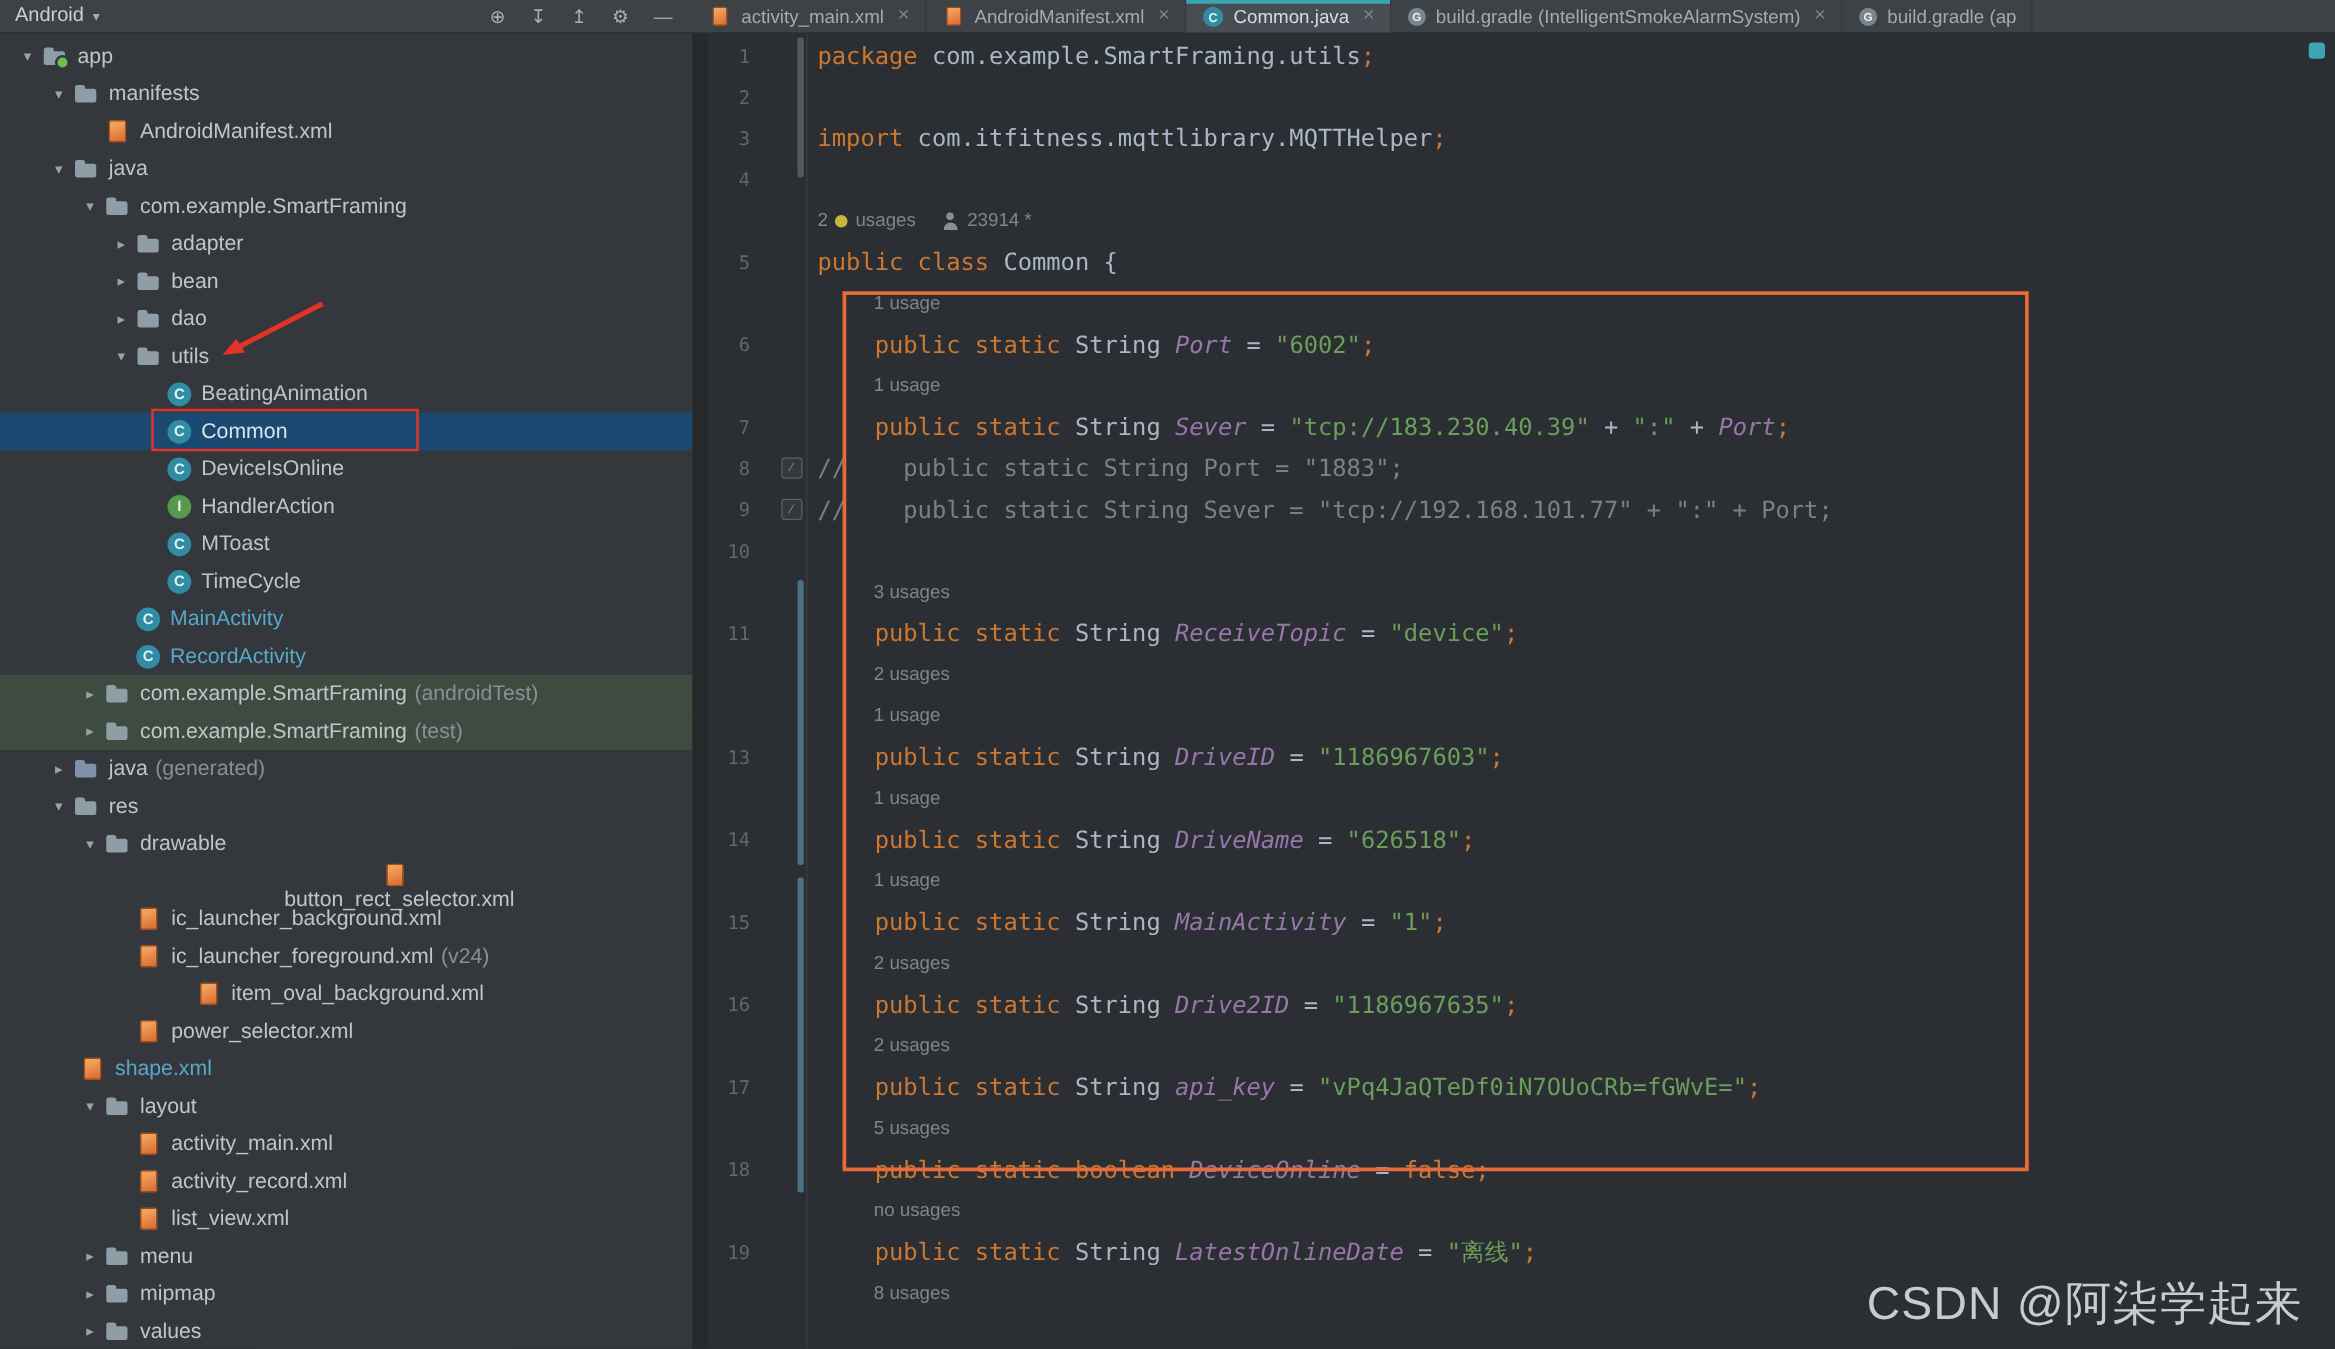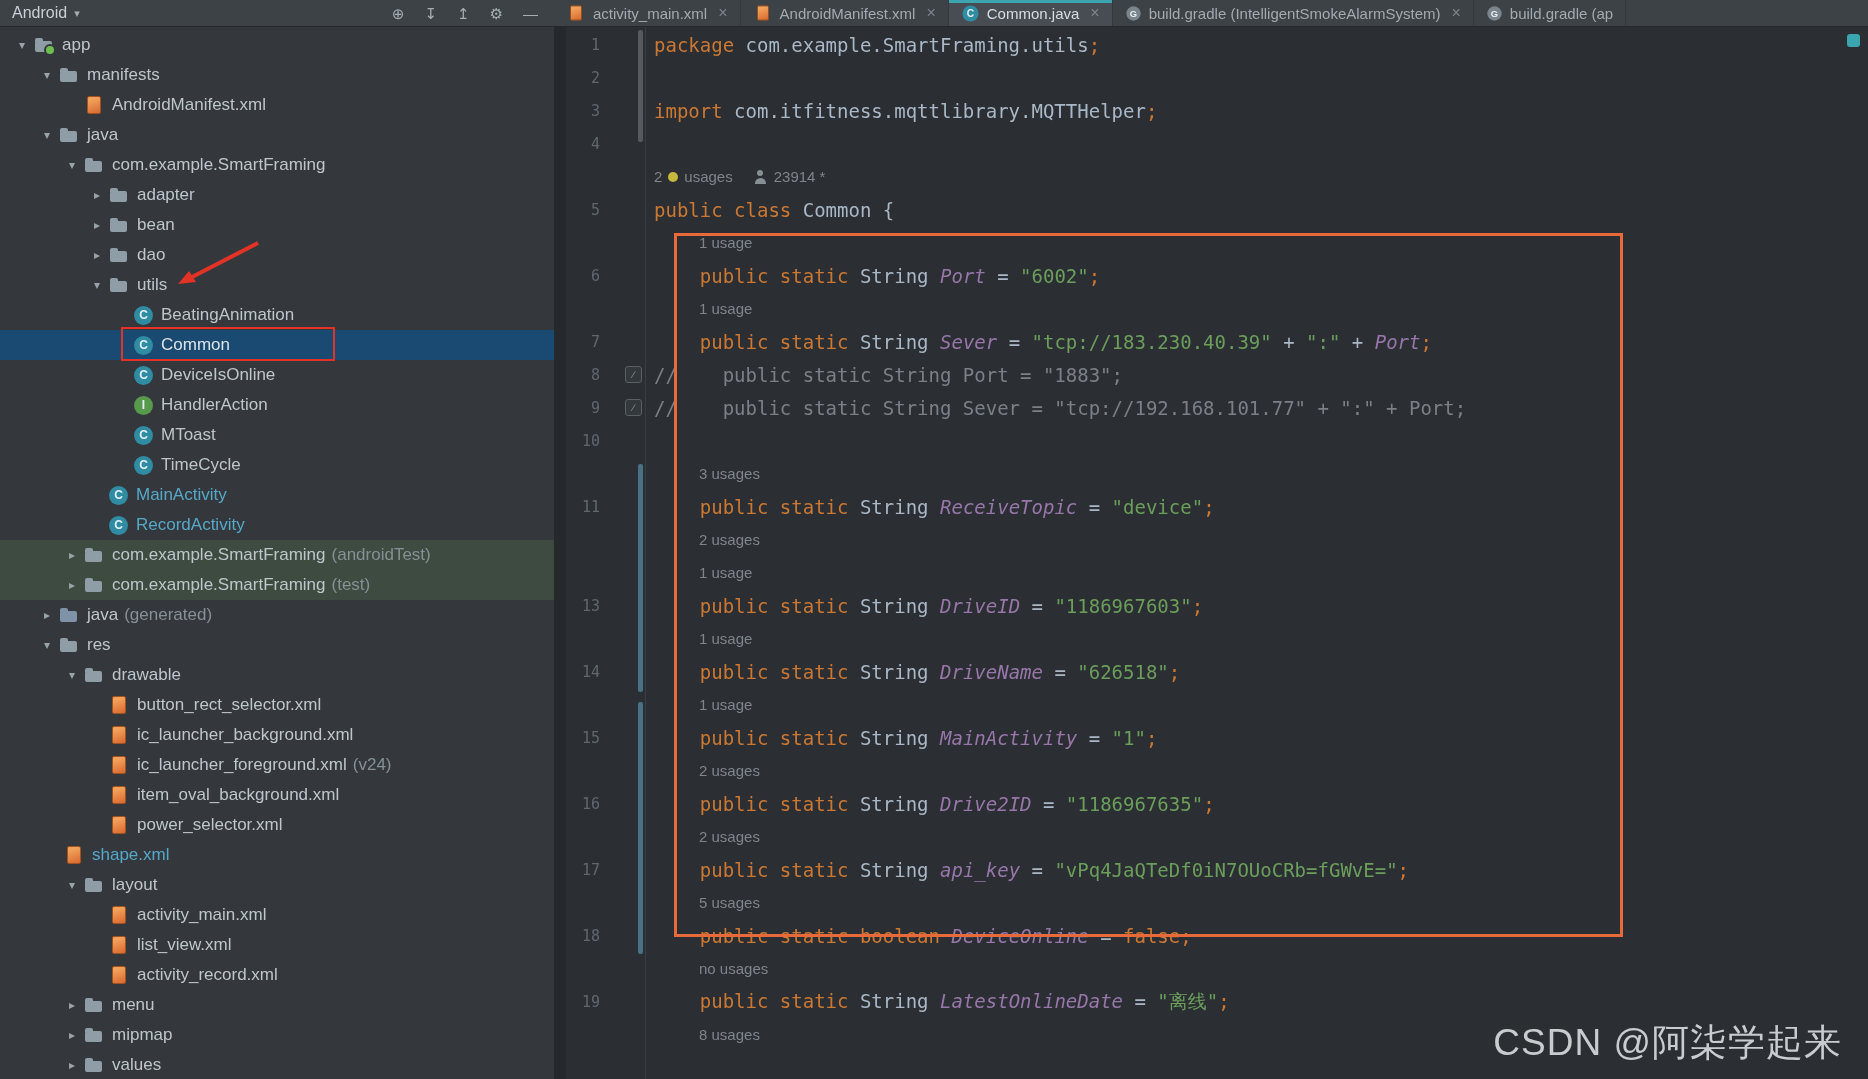--- a/index.html
+++ b/index.html
@@ -225,37 +225,37 @@
     <div class="trow" style="padding-left: 35px;">
       <span class="chev">▾</span>
       <span class="fi fi-folder-res"></span>
       <span class="tlabel">res</span>
     </div>
     <div class="trow" style="padding-left: 60px;">
       <span class="chev">▾</span>
       <span class="fi fi-folder"></span>
       <span class="tlabel">drawable</span>
     </div>
-    <div class="trow" style="padding-left: 85px;">
+    <div class="trow" style="padding-left: 85px; flex-direction: column;">
       <span class="chev"></span>
       <span class="fi fi-xml"></span>
       <span class="tlabel">button_rect_selector.xml</span>
     </div>
     <div class="trow" style="padding-left: 85px;">
       <span class="chev"></span>
       <span class="fi fi-xml"></span>
       <span class="tlabel">ic_launcher_background.xml</span>
     </div>
     <div class="trow" style="padding-left: 85px;">
       <span class="chev"></span>
       <span class="fi fi-xml"></span>
       <span class="tlabel">ic_launcher_foreground.xml</span>
       <span class="tsuffix">(v24)</span>
     </div>
-    <div class="trow" style="padding-left: 85px;">
+    <div class="trow" style="padding-left: 85px; margin-left: 48px;">
       <span class="chev"></span>
       <span class="fi fi-xml"></span>
       <span class="tlabel">item_oval_background.xml</span>
     </div>
     <div class="trow" style="padding-left: 85px;">
       <span class="chev"></span>
       <span class="fi fi-xml"></span>
       <span class="tlabel">power_selector.xml</span>
     </div>
     <div class="trow" style="padding-left: 40px;">
@@ -269,26 +269,26 @@
       <span class="tlabel">layout</span>
     </div>
     <div class="trow" style="padding-left: 85px;">
       <span class="chev"></span>
       <span class="fi fi-xml"></span>
       <span class="tlabel">activity_main.xml</span>
     </div>
     <div class="trow" style="padding-left: 85px;">
       <span class="chev"></span>
       <span class="fi fi-xml"></span>
+      <span class="tlabel">activity_record.xml</span>
+    </div>
+    <div class="trow" style="padding-left: 85px;">
+      <span class="chev"></span>
+      <span class="fi fi-xml"></span>
       <span class="tlabel">list_view.xml</span>
-    </div>
-    <div class="trow" style="padding-left: 85px;">
-      <span class="chev"></span>
-      <span class="fi fi-xml"></span>
-      <span class="tlabel">activity_record.xml</span>
     </div>
     <div class="trow" style="padding-left: 60px;">
       <span class="chev">▸</span>
       <span class="fi fi-folder"></span>
       <span class="tlabel">menu</span>
     </div>
     <div class="trow" style="padding-left: 60px;">
       <span class="chev">▸</span>
       <span class="fi fi-folder"></span>
       <span class="tlabel">mipmap</span>

